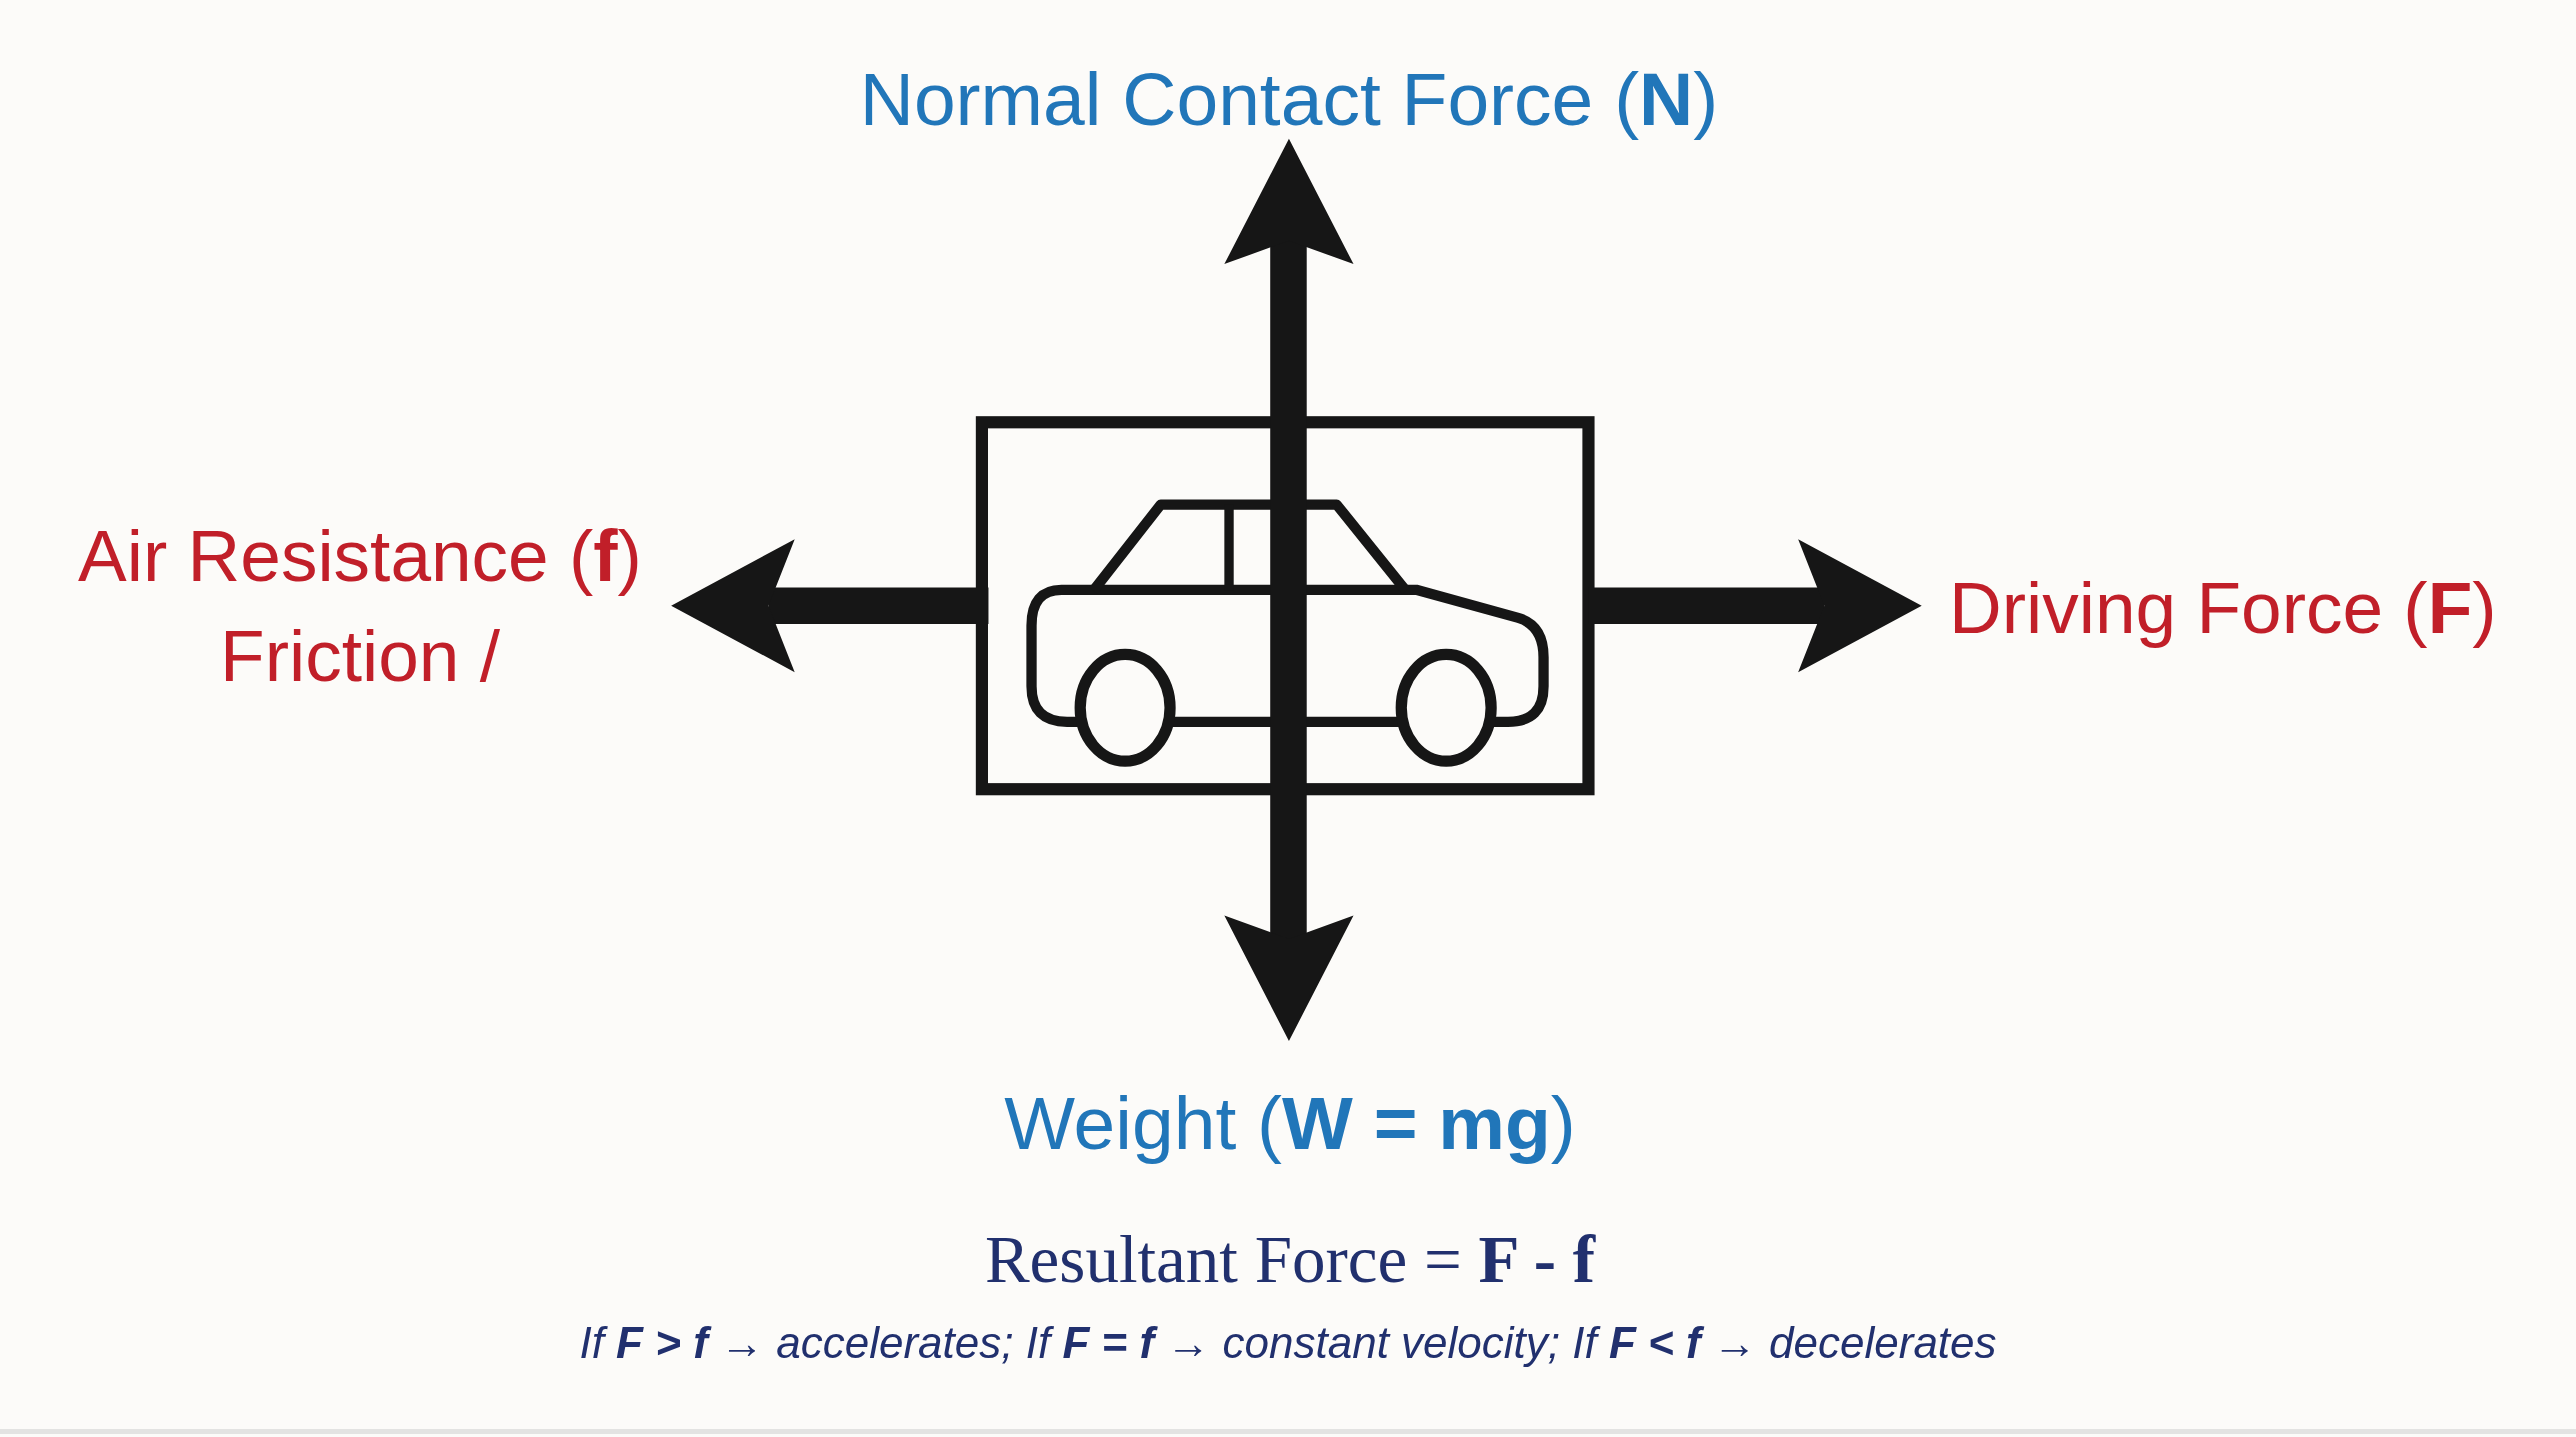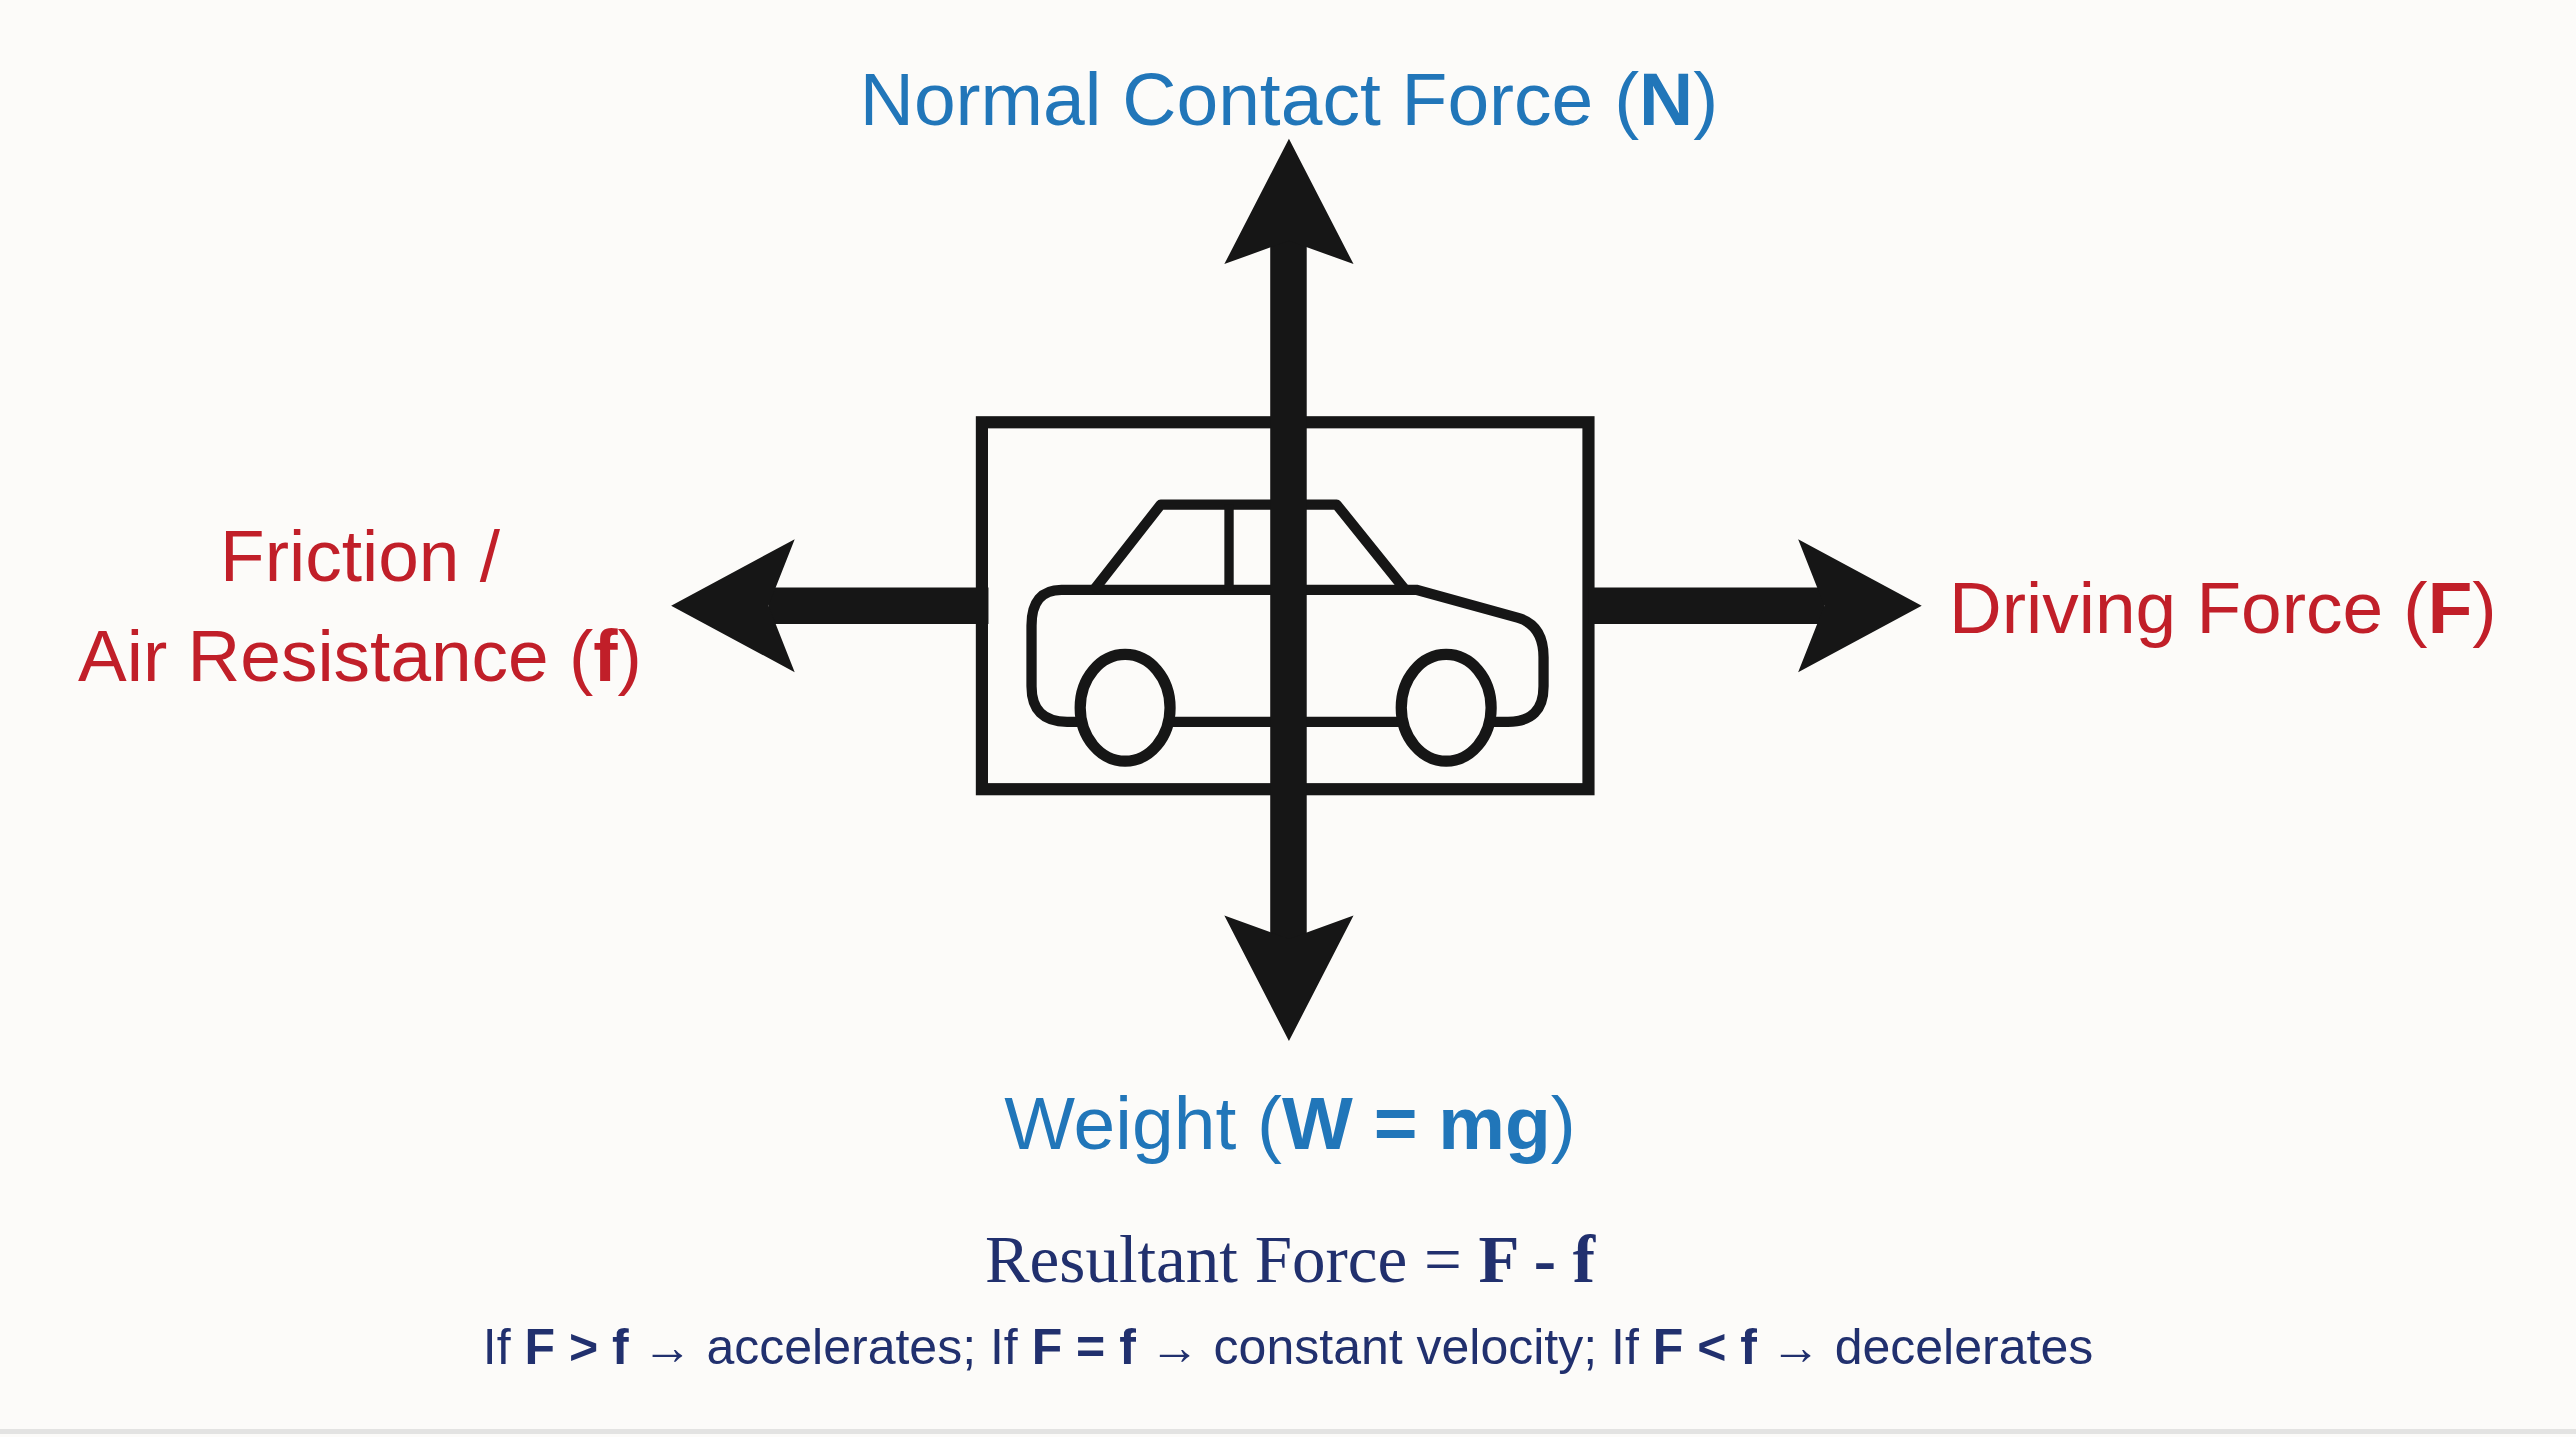--- a/index.html
+++ b/index.html
@@ -17,21 +17,21 @@
   .label b{font-weight:bold;}
   .blue{color:var(--blue);margin-top:24px;}
   .red{color:var(--red);}
   .navy{color:var(--navy);}
   .center-x{transform:translateX(-50%);}
   .normal-label{left:1289px;top:32px;font-size:75px;}
   .friction-label{left:56px;top:506px;width:608px;text-align:center;font-size:73px;line-height:100px;white-space:normal;}
   .driving-label{left:1949px;top:566px;font-size:73px;}
   .weight-label{left:1290px;top:1056px;font-size:75px;}
   .resultant-label{left:1290px;top:1221px;font-size:67px;font-family:Liberation Serif, serif;}
-  .conditions-label{left:1288px;top:1318px;font-size:50px;}
+  .conditions-label{left:1288px;top:1318px;font-size:44px;font-style:italic;}
   .bottom-edge{position:absolute;left:0;top:1429px;width:2576px;height:4.7px;background:#dedede;opacity:.85;}
 </style>
 </head>
 <body>
 
 <div class="canvas">
 
   <svg class="diagram-svg" viewBox="0 0 2752 1536" aria-hidden="true">
 
     <rect class="ink-stroke" x="1049" y="451" width="648" height="392" stroke-width="13"></rect>
@@ -57,22 +57,22 @@
     <g>
       <line class="ink-stroke" stroke-width="39" x1="1376.5" y1="256" x2="1376.5" y2="1003"></line>
       <polygon class="ink-fill" points="1377,148 1446,282 1377,257 1308,282"></polygon>
       <polygon class="ink-fill" points="1377,1112 1446,978 1377,1003 1308,978"></polygon>
     </g>
   </svg>
 
   <div class="label blue center-x normal-label"><span>Normal Contact Force (</span><b>N</b><span>)</span></div>
 
   <div class="friction-label label red">
+    <div><span>Air Resistance (</span><b>f</b><span>)</span></div>
     <div><span>Friction /</span></div>
-    <div><span>Air Resistance (</span><b>f</b><span>)</span></div>
   </div>
 
   <div class="label blue center-x weight-label"><span>Weight (</span><b>W = mg</b><span>)</span></div>
 
   <div class="label red driving-label"><span>Driving Force (</span><b>F</b><span>)</span></div>
 
   <div class="label navy center-x resultant-label"><span>Resultant Force = </span><b>F - f</b></div>
 
   <div class="label navy center-x conditions-label"><span>If </span><b>F &gt; f</b><span> </span><b>→</b><span> accelerates; If </span><b>F = f</b><span> </span><b>→</b><span> constant velocity; If </span><b>F &lt; f</b><span> </span><b>→</b><span> decelerates</span></div>
 

